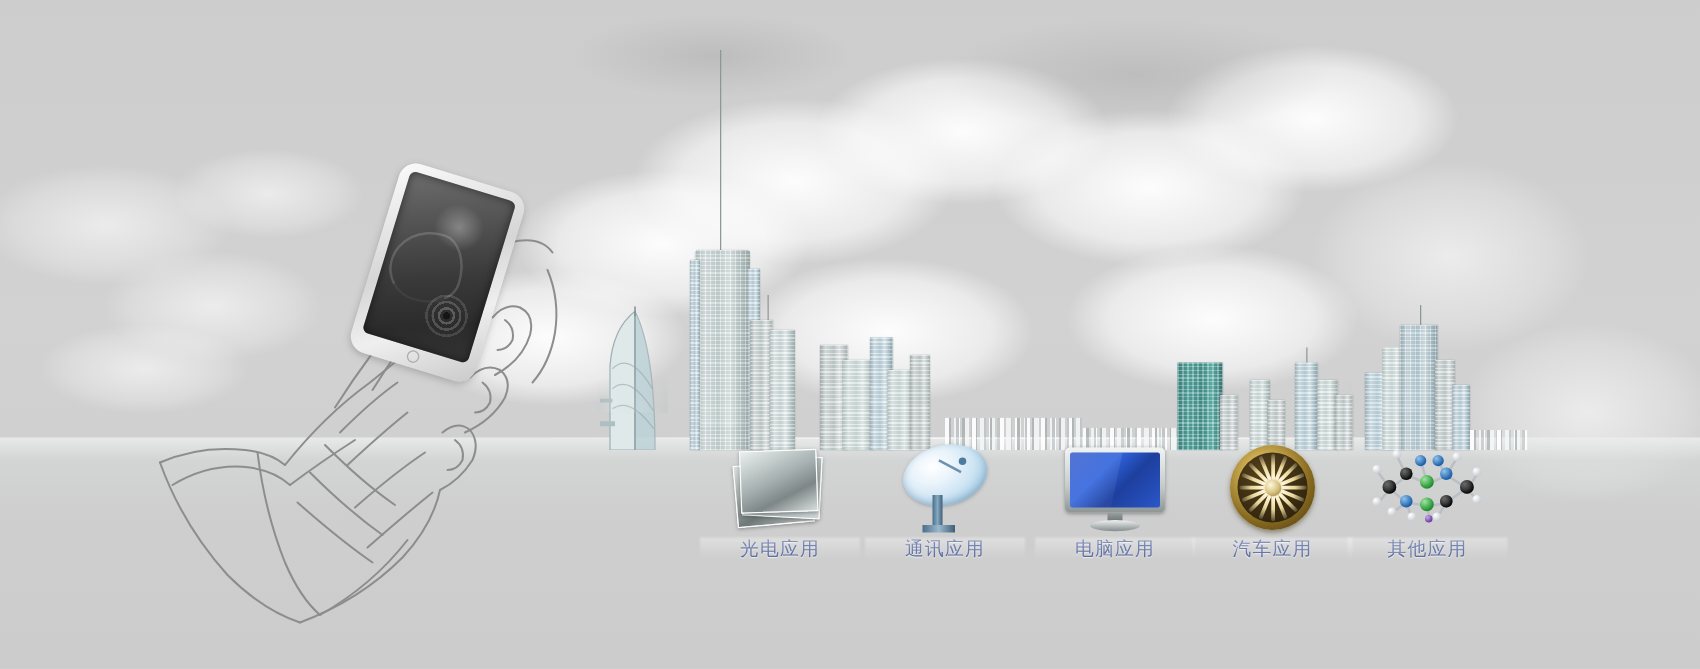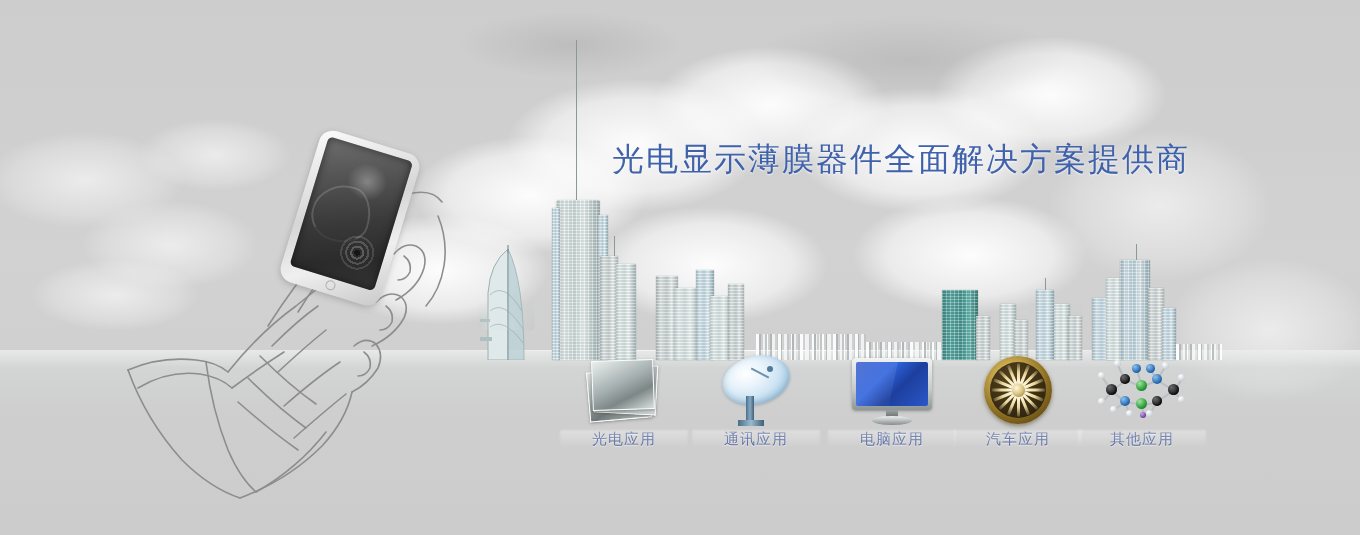--- a/index.html
+++ b/index.html
@@ -429,21 +429,20 @@
 
   <div class="phone">
     <div class="screen">
       <div class="glow"></div>
       <div class="swirl"></div>
       <div class="ripple"></div>
     </div>
     <div class="home"></div>
   </div>
 
-  <div class="headline">光电显示薄膜器件全面解决方案提供商</div>
 
   <div class="apps">
 
     <div class="app" style="left:0px;">
       <div class="art">
         <div class="glass">
             <i></i>
             <i></i>
             <i></i>
           </div>

